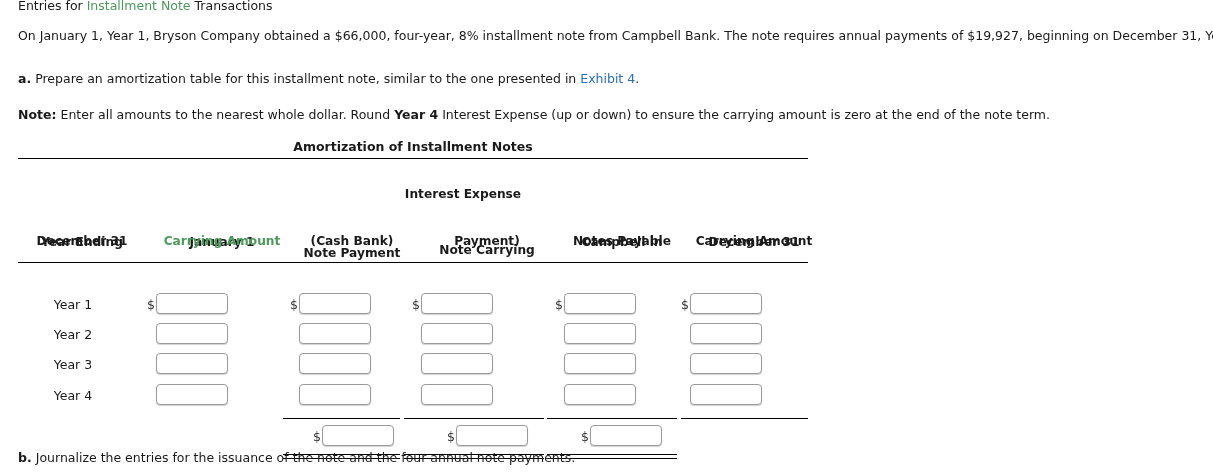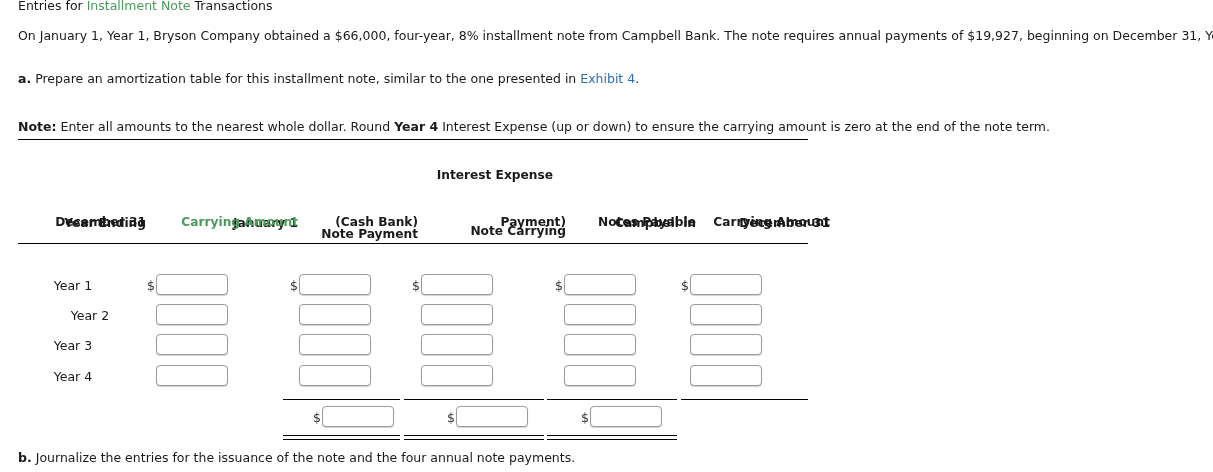--- a/index.html
+++ b/index.html
@@ -45,21 +45,20 @@
     white-space: nowrap;
   }
   #requirement-a .lbl { font-weight: bold; margin-right: 4px; }
 
   
   #note-line {
     left: 18px;
     top: 107px;
     font-size: 12.5px;
     white-space: nowrap;
-    margin-top: 12px;
   }
   #note-line b { font-weight: bold; }
 
   
   #amort-table {
     left: 18px;
     top: 139px;
     width: 790px;
   }
   #table-title {
@@ -71,21 +70,21 @@
   }
   #table-rule-top {
     width: 790px;
     height: 0;
     border-top: 1.6px solid #000;
   }
 
   .head-wrap { position: relative; height: 95px; width: 790px; }
   .hcell {
     position: absolute;
-    text-align: right;
+    text-align: center;
     font-weight: bold;
     font-size: 12.2px;
     white-space: nowrap;
   }
   .hcell.green { color: #4c9a5b; }
 
   #table-rule-head {
     width: 790px;
     height: 0;
     border-top: 1.4px solid #000;
@@ -157,20 +156,21 @@
 <div class="abs" id="requirement-a">
   <span class="lbl">a.</span><span>Prepare an amortization table for this installment note, similar to the one presented in </span><span class="blue-link">Exhibit 4</span><span>.</span>
 </div>
 
 <div class="abs" id="note-line">
   <b>Note:</b><span> Enter all amounts to the nearest whole dollar. Round </span><b>Year 4</b><span> Interest Expense (up or down) to ensure the carrying amount is zero at the end of the note term.</span>
 </div>
 
 <div class="abs" id="amort-table">
 
+  <div id="table-title">Amortization of Installment Notes</div>
   <div id="table-rule-top"></div>
 
   <div class="head-wrap">
 
     <div class="hcell" style="left:355px; top:28px; width:180px;">Interest Expense</div>
 
     <div class="hcell" style="left:0px;   top:76px; width:128px;">Year Ending</div>
     <div class="hcell" style="left:128px; top:76px; width:152px;">January 1</div>
     <div class="hcell" style="left:268px; top:76px; width:132px;margin-top:11px;">Note Payment</div>
     <div class="hcell" style="left:390px; top:84px; width:158px;">Note Carrying</div>
@@ -191,21 +191,21 @@
 
   <div class="body-wrap">
 
     <div class="rowlabel" style="left:0px;   top:34px;">Year 1</div>
     <div class="cellbox" style="left:138px; top:30px;"><span class="dollar">$</span><input class="amt" type="text" style=""></div>
     <div class="cellbox" style="left:281px; top:30px;"><span class="dollar">$</span><input class="amt" type="text" style=""></div>
     <div class="cellbox" style="left:403px; top:30px;"><span class="dollar">$</span><input class="amt" type="text" style=""></div>
     <div class="cellbox" style="left:546px; top:30px;"><span class="dollar">$</span><input class="amt" type="text" style=""></div>
     <div class="cellbox" style="left:672px; top:30px;"><span class="dollar">$</span><input class="amt" type="text" style=""></div>
 
-    <div class="rowlabel" style="left:17px;   top:64px;">Year 2</div>
+    <div class="rowlabel" style="left:0px;   top:64px;">Year 2</div>
     <div class="cellbox" style="left:138px; top:60px;"><input class="amt" type="text" style=""></div>
     <div class="cellbox" style="left:281px; top:60px;"><input class="amt" type="text" style=""></div>
     <div class="cellbox" style="left:403px; top:60px;"><input class="amt" type="text" style=""></div>
     <div class="cellbox" style="left:546px; top:60px;"><input class="amt" type="text" style=""></div>
     <div class="cellbox" style="left:672px; top:60px;"><input class="amt" type="text" style=""></div>
 
     <div class="rowlabel" style="left:0px;   top:94px;">Year 3</div>
     <div class="cellbox" style="left:138px; top:90px;"><input class="amt" type="text" style=""></div>
     <div class="cellbox" style="left:281px; top:90px;"><input class="amt" type="text" style=""></div>
     <div class="cellbox" style="left:403px; top:90px;"><input class="amt" type="text" style=""></div>

